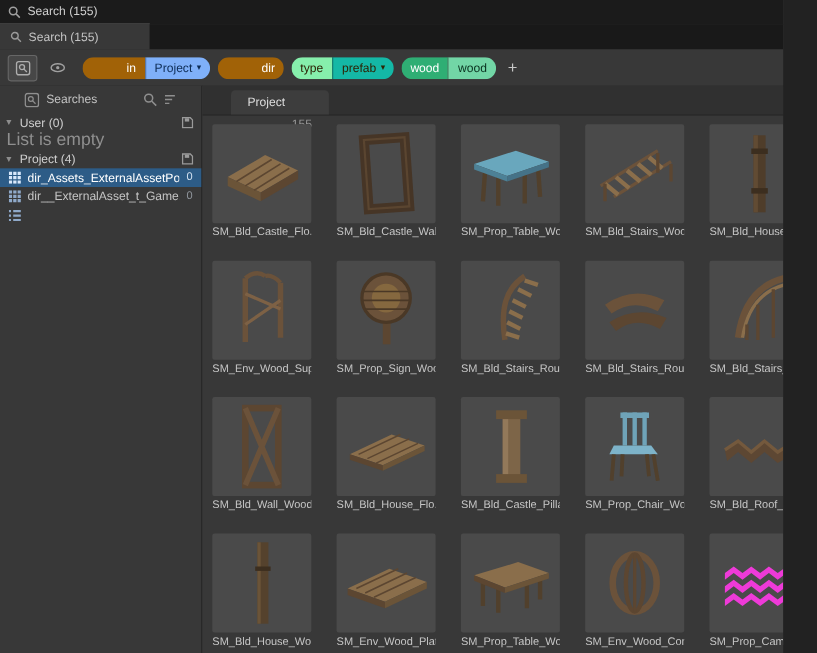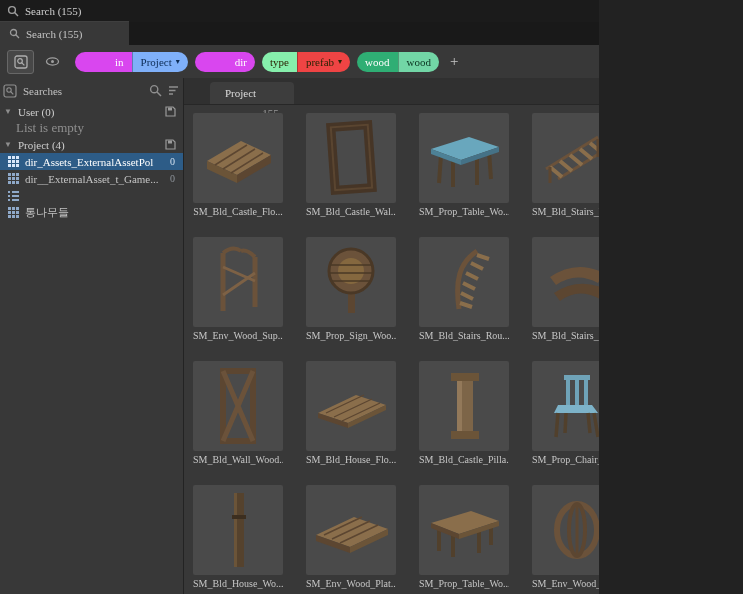--- a/index.html
+++ b/index.html
@@ -1,57 +1,57 @@
 <!DOCTYPE html>
 <html><head>
 <meta charset="utf-8">
 <style>
   html,body{margin:0;padding:0;background:#222;}
-  .app{position:relative;width:599px;height:594px;background:#383838;overflow:hidden;
-       font-family:Liberation Serif, serif;color:#c8c8c8;-webkit-user-select:none;}
+  .app{position:relative;width:712px;height:594px;background:#383838;overflow:hidden;
+       font-family:Liberation Sans, sans-serif;color:#c8c8c8;-webkit-user-select:none;}
 
   
   .titlebar{position:absolute;top:0;left:0;right:0;height:22px;background:#1b1b1b;
             display:flex;align-items:center;gap:6px;padding-left:7px;font-size:11px;color:#cfcfcf;}
 
   
   .tabbar{position:absolute;top:22px;left:0;right:0;height:23px;background:#191919;
           display:flex;align-items:flex-end;}
   .tab{height:23px;display:flex;align-items:center;gap:6px;padding:0 46px 0 9px;
        background:#383838;font-size:11px;color:#c4c4c4;border-top:1px solid #3f3f3f;}
 
   
   .toolbar{position:absolute;top:45px;left:0;right:0;height:33px;background:#383838;
            border-bottom:1px solid #262626;display:flex;align-items:center;gap:6px;padding-left:7px;}
   .tool-btn{width:25px;height:22px;display:flex;align-items:center;justify-content:center;border-radius:3px;}
   .tool-btn.active{background:#474747;border:1px solid #676767;}
   .chips{display:flex;align-items:center;gap:7px;margin-left:4px;}
   .chip{display:flex;height:20px;border-radius:10px;overflow:hidden;font-size:11px;align-items:stretch;}
   .chip .key{display:flex;align-items:center;padding:0 8px;}
   .chip .val{display:flex;align-items:center;gap:4px;padding:0 8px;border-left:1px solid rgba(0,0,0,.28);}
-  .chip.blue .key{background:#d946ef;color:#fff;padding-left:40px;}
+  .chip.blue .key{background:#a16207;color:#fff;padding-left:40px;}
   .chip.blue .val{background:#7fb0f9;color:#0d2c55;}
   .chip.yellow .key{background:#86efac;color:#2d2405;}
-  .chip.yellow .val{background:#ef4444;color:#2d2405;}
+  .chip.yellow .val{background:#14b8a6;color:#2d2405;}
   .chip.green .key{background:#2fae74;color:#fff;}
   .chip.green .val{background:#72d6a6;color:#0a3320;}
   .caret{font-size:8px;line-height:1;}
   .remove{width:11px;height:11px;border:1px solid currentColor;border-radius:6px;display:inline-flex;
           align-items:center;justify-content:center;font-size:7px;line-height:1;}
   .add-filter{color:#c6c6c6;font-size:15px;margin-left:4px;cursor:default;}
 
   
   .sidebar{position:absolute;top:78px;left:0;width:183px;bottom:0;background:#383838;
            border-right:1px solid #232323;}
-  .side-header{height:25px;display:flex;align-items:center;gap:6px;padding:0 3px;font-size:11px;color:#c2c2c2;}
+  .side-header{height:25px;display:flex;align-items:center;gap:6px;padding:0 22px;font-size:11px;color:#c2c2c2;}
   .side-header .title{flex:1;}
   .group-row{height:17px;display:flex;align-items:center;gap:4px;padding:0 7px 0 4px;font-size:11px;color:#cfcfcf;}
   .group-row .glabel{flex:1;}
   .gcaret{color:#8d8d8d;font-size:8px;width:10px;}
-  .empty-row{height:16px;display:flex;align-items:center;padding-left:16px;font-size:13px;color:#8f8f8f;}
+  .empty-row{height:16px;display:flex;align-items:center;padding-left:6px;font-size:16px;color:#8f8f8f;}
   .side-item{height:17px;display:flex;align-items:center;gap:6px;padding:0 8px;font-size:11px;color:#c4c4c4;}
   .side-item .ilabel{flex:1;white-space:nowrap;overflow:hidden;}
   .side-item .count{font-size:10px;color:#8f959c;}
   .side-item.selected{background:#2d5c87;color:#fff;}
   .side-item.selected .count{color:#d3e1f0;}
   .item-icon path{fill:#8fa9c9;}
   .side-item.selected .item-icon path{fill:#d8e8fb;}
 
   
   .main{position:absolute;top:78px;left:184px;right:0;bottom:0;background:#383838;overflow:hidden;}
@@ -189,26 +189,20 @@
       <span class="ilabel">dir__ExternalAsset_t_Game...</span>
       <span class="count">0</span>
     </div>
 
     <div class="side-item">
       <svg class="item-icon" width="11" height="11">
         <path d="M0,1h2v2h-2z M4,1h7v2h-7z M0,5h2v2h-2z M4,5h7v2h-7z M0,9h2v2h-2z M4,9h7v2h-7z"></path>
       </svg>
     </div>
 
-    <div class="side-item">
-      <svg class="item-icon" width="11" height="11">
-        <path d="M0,0h3v3h-3z M4,0h3v3h-3z M8,0h3v3h-3z M0,4h3v3h-3z M4,4h3v3h-3z M8,4h3v3h-3z M0,8h3v3h-3z M4,8h3v3h-3z M8,8h3v3h-3z"></path>
-      </svg>
-      <span class="ilabel">통나무들</span>
-    </div>
   </div>
 
   <div class="main">
     <div class="main-header">
       <div class="main-tab">
         <span>Project</span>
         <span class="cnt">155</span>
       </div>
     </div>
 

